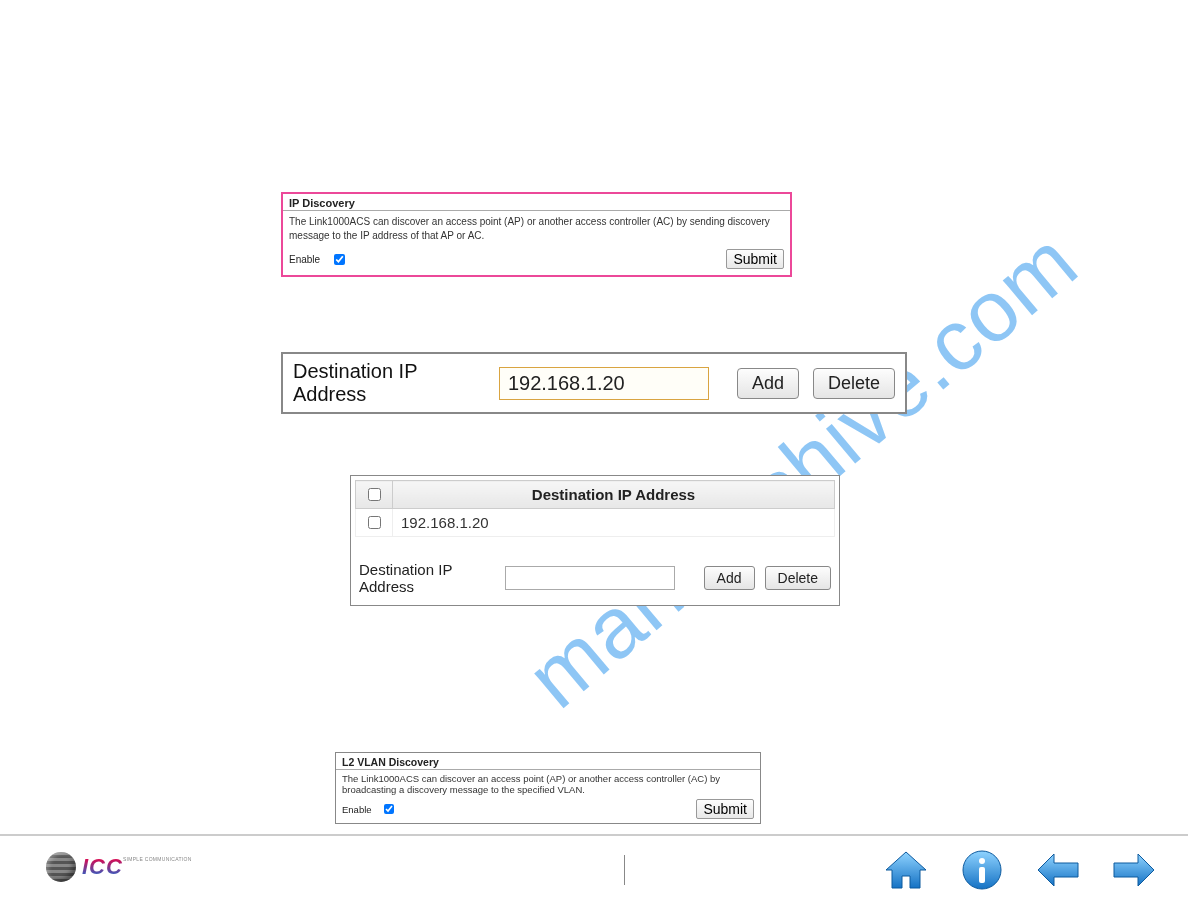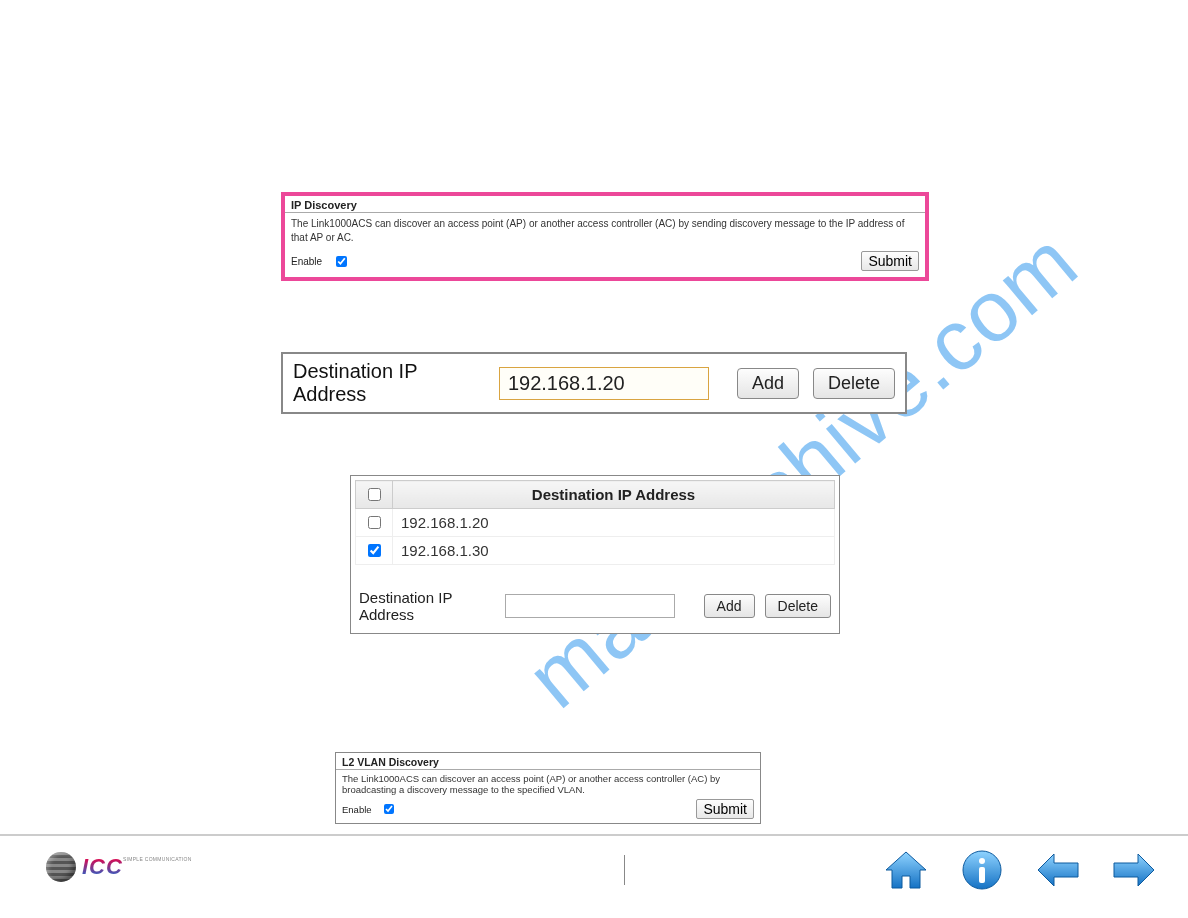--- a/index.html
+++ b/index.html
@@ -23,22 +23,22 @@
     z-index: 0;
     font-family: Arial, sans-serif;
     letter-spacing: 1px;
   }
   .content { position: relative; z-index: 1; }
 
   
   .panel1 {
     position: absolute;
     left: 281px; top: 192px;
-    width: 648px;
-    border: 4px solid #ec4899;
+    width: 511px;
+    border: 2px solid #ec4899;
     background: #fff;
     font-size: 10px;
   }
   .panel1 .ptitle {
     font-weight: bold;
     padding: 3px 6px 1px 6px;
     border-bottom: 1px solid #aaa;
     font-size: 11px;
     color: #222;
   }
@@ -271,24 +271,20 @@
       <thead>
         <tr>
           <td class="chkcell"><input type="checkbox" style=""></td>
           <td class="th-label">Destination IP Address</td>
         </tr>
       </thead>
       <tbody>
         <tr>
           <td class="chkcell"><input type="checkbox" id="tcb0" style=""></td>
           <td>192.168.1.20</td>
-        </tr>
-        <tr>
-          <td class="chkcell"><input type="checkbox" id="tcb1" checked="" style=""></td>
-          <td>192.168.1.30</td>
         </tr>
       </tbody>
     </table>
     <div class="belowrow">
       <span>Destination IP Address</span>
       <input type="text" value="" style="">
       <div class="sep"></div>
       <button class="btn-s2">Add</button>
       <button class="btn-s2">Delete</button>
     </div>

